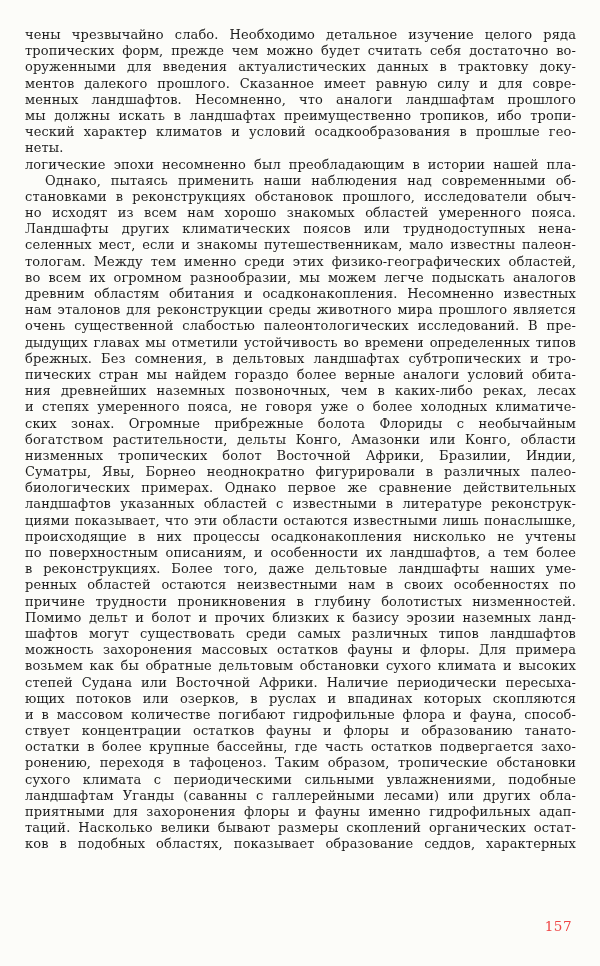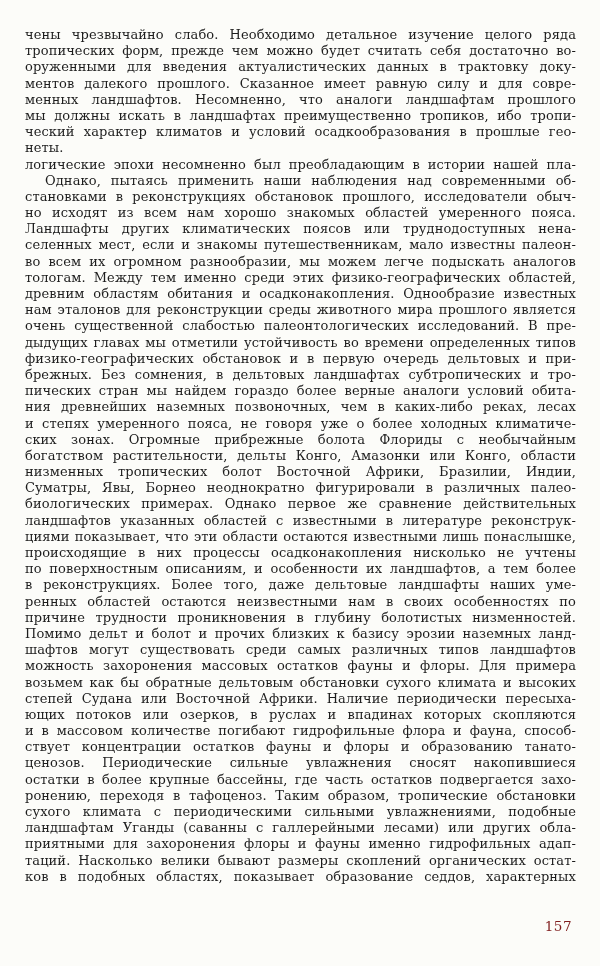--- a/index.html
+++ b/index.html
@@ -41,21 +41,21 @@
   }
   .line.indent {
     text-indent: 20px;
   }
   .page-number {
     position: absolute;
     right: 28px;
     top: 918px;
     font-size: 13.5px;
     letter-spacing: 0.5px;
-    color: #7f1d1d;
+    color: #ef4444;
   }
 </style>
 </head>
 <body>
 
 <div class="page">
   <div class="text-block" id="text-block">
       <div class="para">
         <div class="line">чены чрезвычайно слабо. Необходимо детальное изучение целого ряда</div>
         <div class="line">тропических форм, прежде чем можно будет считать себя достаточно во-</div>
@@ -66,27 +66,26 @@
         <div class="line">ческий характер климатов и условий осадкообразования в прошлые гео-</div>
         <div class="line para-end">неты.</div>
         <div class="line">логические эпохи несомненно был преобладающим в истории нашей пла-</div>
       </div>
       <div class="para">
         <div class="line indent">Однако, пытаясь применить наши наблюдения над современными об-</div>
         <div class="line">становками в реконструкциях обстановок прошлого, исследователи обыч-</div>
         <div class="line">но исходят из всем нам хорошо знакомых областей умеренного пояса.</div>
         <div class="line">Ландшафты других климатических поясов или труднодоступных нена-</div>
         <div class="line">селенных мест, если и знакомы путешественникам, мало известны палеон-</div>
+        <div class="line">тологам. Между тем именно среди этих физико-географических областей,</div>
         <div class="line">во всем их огромном разнообразии, мы можем легче подыскать аналогов</div>
-        <div class="line">тологам. Между тем именно среди этих физико-географических областей,</div>
-        <div class="line">древним областям обитания и осадконакопления. Однообразие известных</div>
+        <div class="line">древним областям обитания и осадконакопления. Несомненно известных</div>
         <div class="line">нам эталонов для реконструкции среды животного мира прошлого является</div>
         <div class="line">очень существенной слабостью палеонтологических исследований. В пре-</div>
         <div class="line">дыдущих главах мы отметили устойчивость во времени определенных типов</div>
-        <div class="line">физико-географических обстановок и в первую очередь дельтовых и при-</div>
         <div class="line">брежных. Без сомнения, в дельтовых ландшафтах субтропических и тро-</div>
         <div class="line">пических стран мы найдем гораздо более верные аналоги условий обита-</div>
         <div class="line">ния древнейших наземных позвоночных, чем в каких-либо реках, лесах</div>
         <div class="line">и степях умеренного пояса, не говоря уже о более холодных климатиче-</div>
         <div class="line">ских зонах. Огромные прибрежные болота Флориды с необычайным</div>
         <div class="line">богатством растительности, дельты Конго, Амазонки или Конго, области</div>
         <div class="line">низменных тропических болот Восточной Африки, Бразилии, Индии,</div>
         <div class="line">Суматры, Явы, Борнео неоднократно фигурировали в различных палео-</div>
         <div class="line">биологических примерах. Однако первое же сравнение действительных</div>
         <div class="line">ландшафтов указанных областей с известными в литературе реконструк-</div>
@@ -97,21 +96,20 @@
         <div class="line">ренных областей остаются неизвестными нам в своих особенностях по</div>
         <div class="line">причине трудности проникновения в глубину болотистых низменностей.</div>
         <div class="line">Помимо дельт и болот и прочих близких к базису эрозии наземных ланд-</div>
         <div class="line">шафтов могут существовать среди самых различных типов ландшафтов</div>
         <div class="line">можность захоронения массовых остатков фауны и флоры. Для примера</div>
         <div class="line">возьмем как бы обратные дельтовым обстановки сухого климата и высоких</div>
         <div class="line">степей Судана или Восточной Африки. Наличие периодически пересыха-</div>
         <div class="line">ющих потоков или озерков, в руслах и впадинах которых скопляются</div>
         <div class="line">и в массовом количестве погибают гидрофильные флора и фауна, способ-</div>
         <div class="line">ствует концентрации остатков фауны и флоры и образованию танато-</div>
-        <div class="line">ценозов. Периодические сильные увлажнения сносят накопившиеся</div>
         <div class="line">остатки в более крупные бассейны, где часть остатков подвергается захо-</div>
         <div class="line">ронению, переходя в тафоценоз. Таким образом, тропические обстановки</div>
         <div class="line">сухого климата с периодическими сильными увлажнениями, подобные</div>
         <div class="line">ландшафтам Уганды (саванны с галлерейными лесами) или других обла-</div>
         <div class="line">приятными для захоронения флоры и фауны именно гидрофильных адап-</div>
         <div class="line">таций. Насколько велики бывают размеры скоплений органических остат-</div>
         <div class="line">ков в подобных областях, показывает образование седдов, характерных</div>
       </div>
     </div>
   <div class="page-number">157</div>

